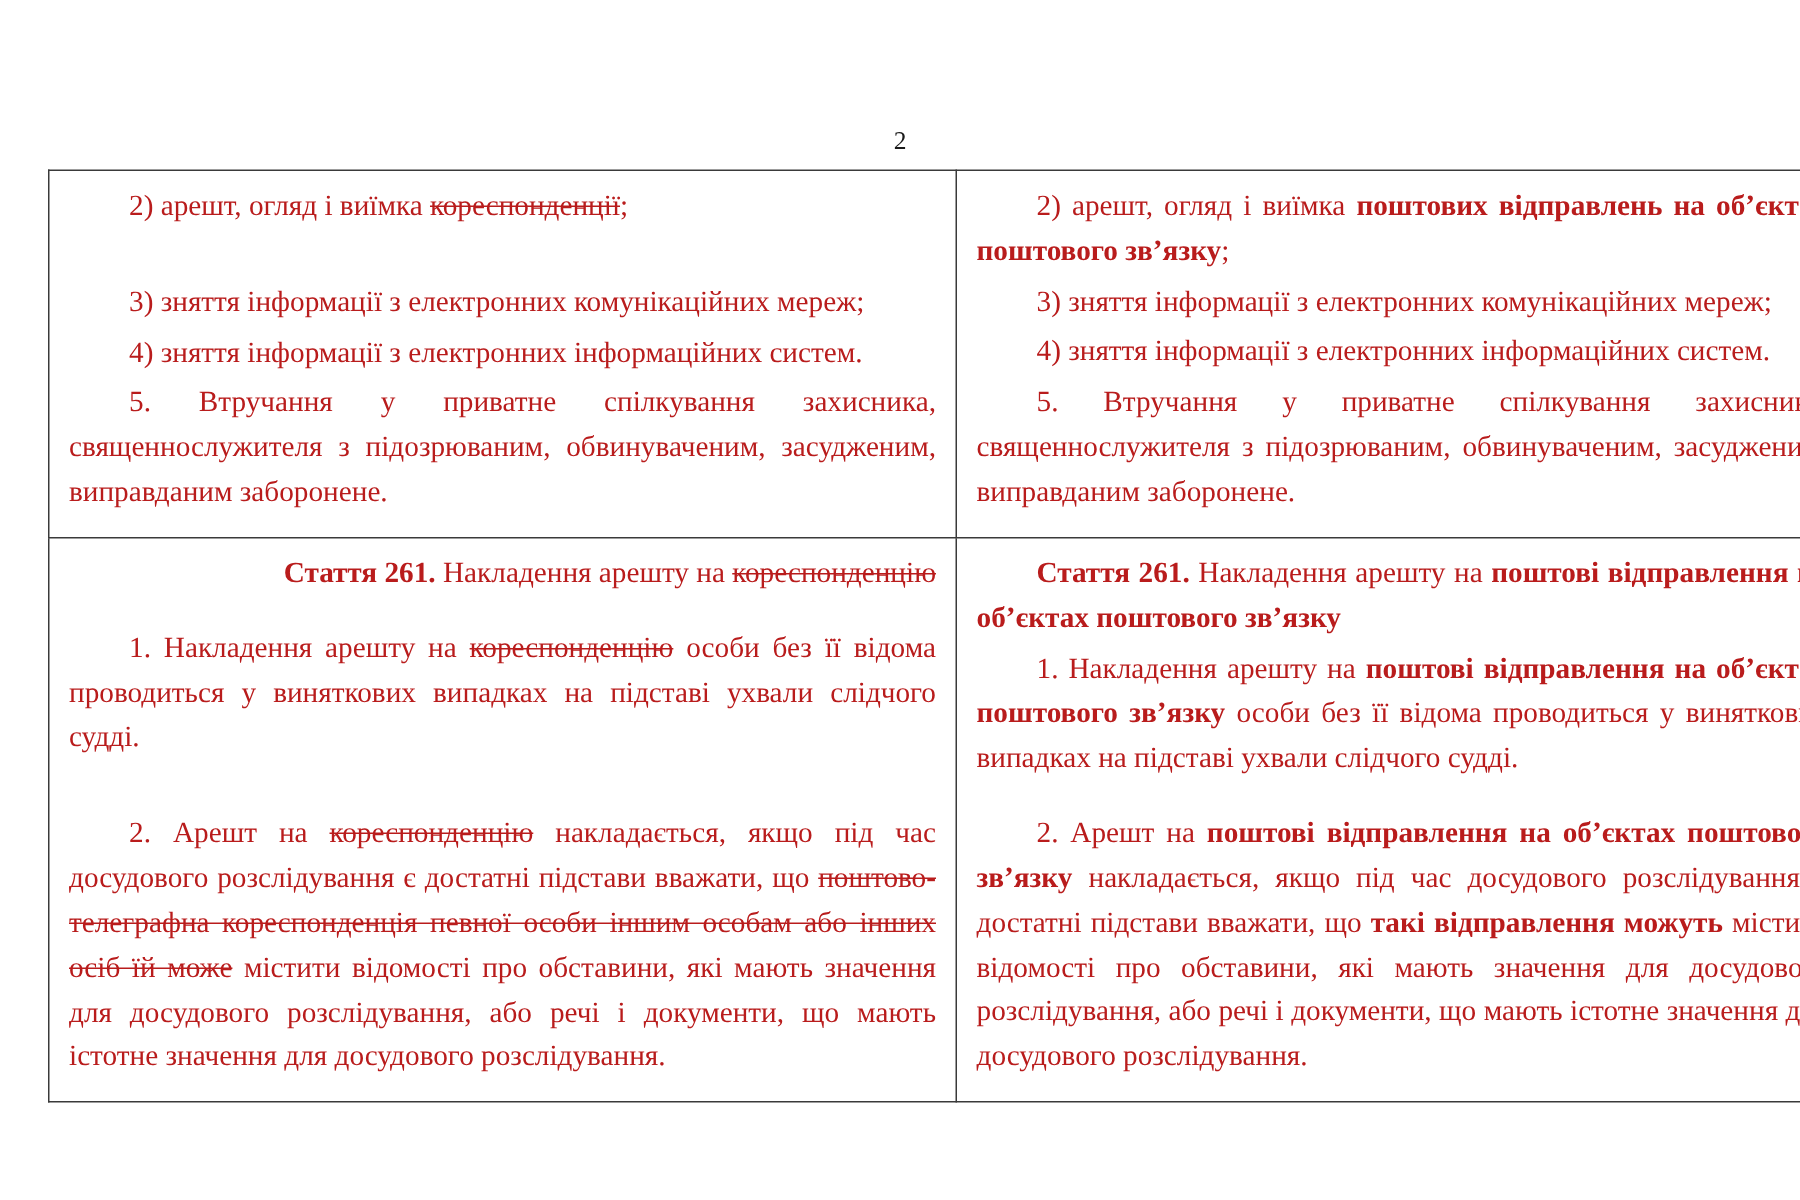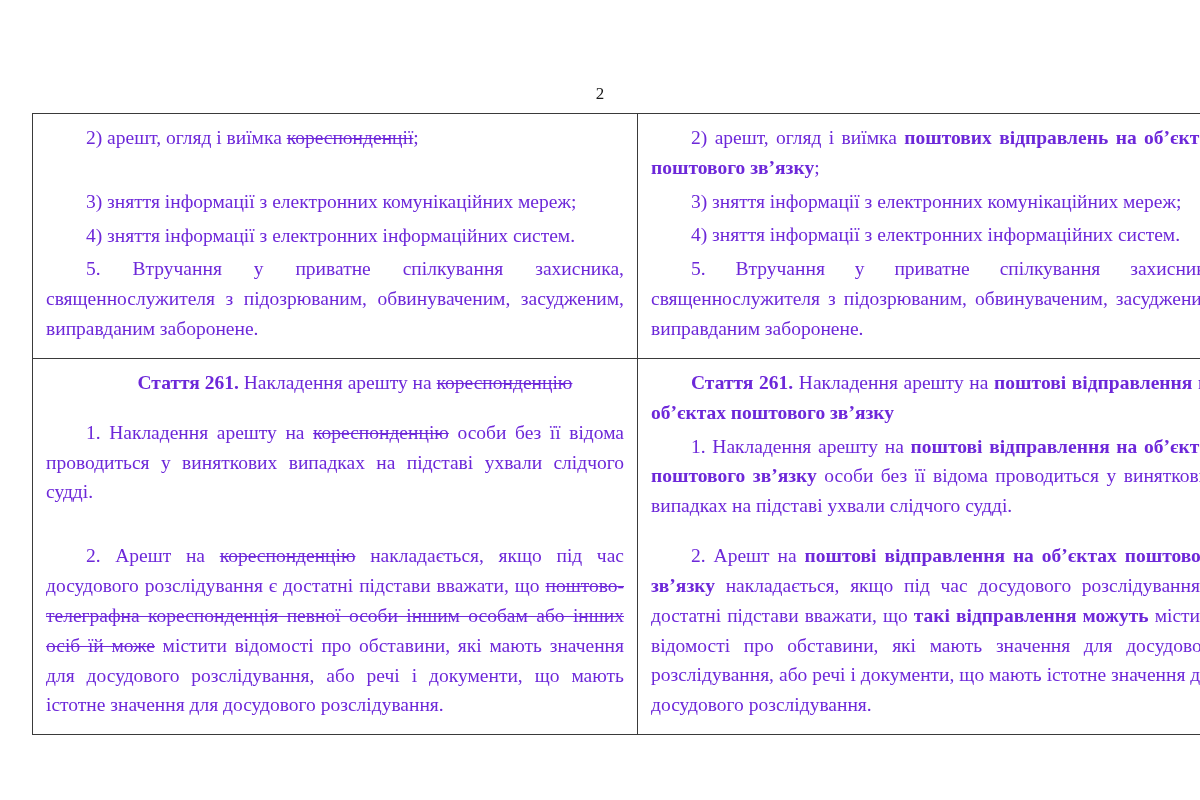--- a/index.html
+++ b/index.html
@@ -45,21 +45,21 @@
   .col-left  { width: 578px; }
   .col-right { width: 568px; }
 
   
   p.para {
     margin: 0 0 4px 0;
     text-indent: 40px;
     text-align: justify;
     font-size: 19.5px;
     line-height: 1.53;
-    color: #6d28d9;
+    color: #b91c1c;
     -webkit-hyphens: none;
     hyphens: none;
   }
   p.para.last { margin-bottom: 0; }
 
   
   p.gap { height: 30px; margin: 0; }
   p.gap-sm { height: 16px; margin: 0; }
 
   
@@ -69,21 +69,21 @@
   }
   .ins {
     font-weight: bold;
   }
   .strong {
     font-weight: bold;
   }
 
   
   p.heading-left {
-    text-align: center;
+    text-align: right;
   }
 </style>
 </head>
 <body>
 
 <div class="page-number">2</div>
 
 <table class="compare-table">
   <tbody>
 

